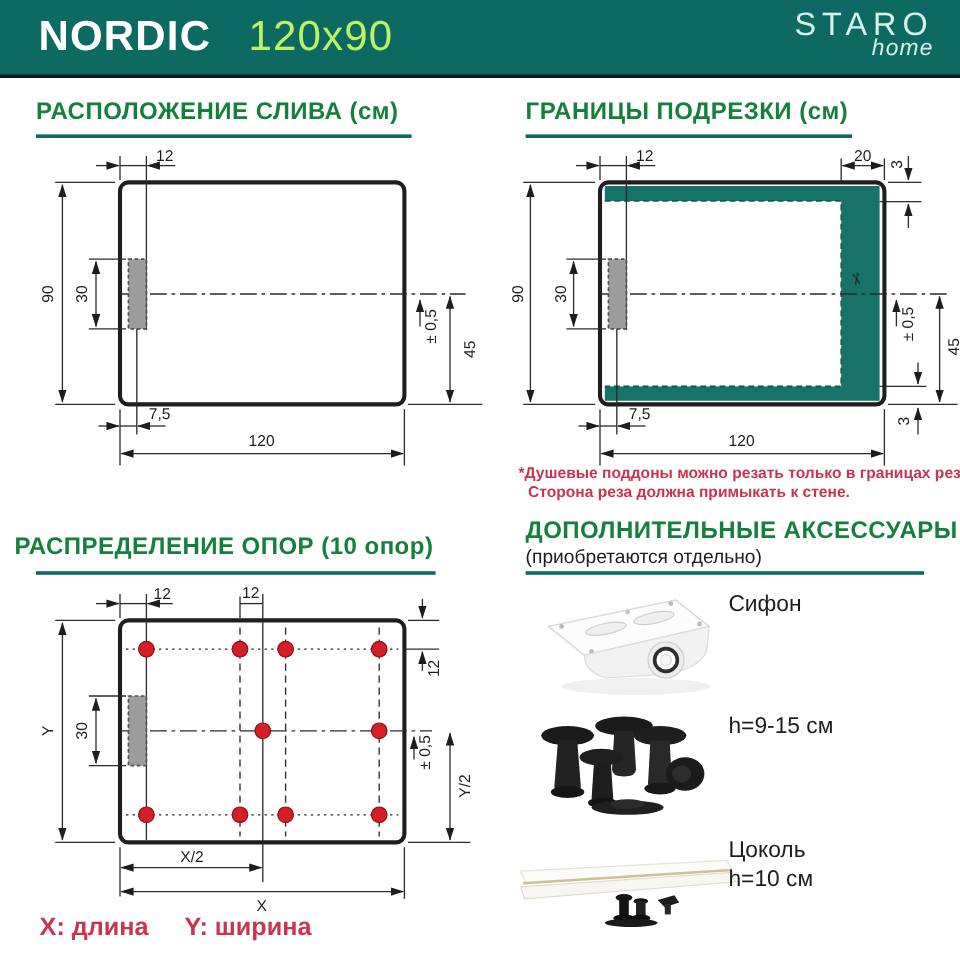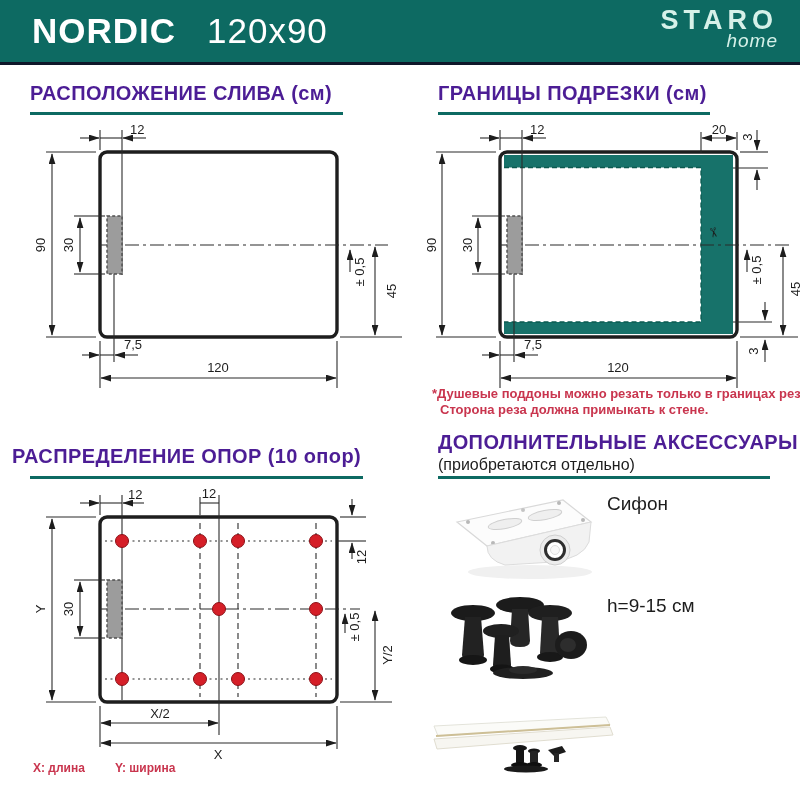--- a/index.html
+++ b/index.html
@@ -2,44 +2,44 @@
 <html><head>
 <meta charset="utf-8">
 <style>
   html,body{margin:0;padding:0;background:#fff;}
   #page{position:relative;width:800px;height:800px;background:#ffffff;overflow:hidden;
         font-family:"Liberation Sans",sans-serif;}
   
   #hdr{position:absolute;left:0;top:0;width:800px;height:62px;background:#0d6a62;
        border-bottom:3px solid #0f172a;}
   .model{position:absolute;left:32px;top:11px;font-size:35px;font-weight:800;color:#fff;letter-spacing:1px;}
-  .msize{position:absolute;left:207px;top:11px;font-size:35px;font-weight:400;color:#ffffff;letter-spacing:1px;}
+  .msize{position:absolute;left:207px;top:11px;font-size:35px;font-weight:400;color:#bef264;letter-spacing:1px;}
   .logo{position:absolute;right:22px;top:6px;text-align:right;color:#d6f1e9;}
-  .logo-main{font-size:27px;font-weight:700;letter-spacing:5px;line-height:28px;}
+  .logo-main{font-size:27px;font-weight:400;letter-spacing:5px;line-height:28px;}
   .logo-sub{font-size:19px;font-style:italic;font-weight:400;line-height:18px;margin-top:-2px;letter-spacing:1px;}
   
-  .stitle{position:absolute;font-size:20px;font-weight:700;color:#4c1d95;letter-spacing:.4px;white-space:nowrap;}
+  .stitle{position:absolute;font-size:20px;font-weight:700;color:#15803d;letter-spacing:.4px;white-space:nowrap;}
   .ssub{position:absolute;font-size:16px;font-weight:400;color:#1d1d1d;white-space:nowrap;}
   .rule{position:absolute;height:3px;background:#0d6a62;}
   
   svg{position:absolute;overflow:visible;}
   svg text{font-family:"Liberation Sans",sans-serif;font-size:13px;fill:#1d1d1d;}
   .thin line{stroke:#2b2b2b;stroke-width:1.1;}
   .tray{fill:#ffffff;stroke:#1e1e1e;stroke-width:3.4;}
   .trayo{fill:none;stroke:#1e1e1e;stroke-width:3.4;}
   .drain{fill:#9c9c9c;stroke:#4f4f4f;stroke-width:1.4;stroke-dasharray:3 2.2;}
   .dashdot{stroke-dasharray:14 4 3 4;}
   .dotted{stroke-dasharray:2 3.5;}
   .dashv{stroke-dasharray:6 4;}
   .band{fill:#17726a;}
   .cutline{fill:none;stroke:#0c5a50;stroke-width:1.3;stroke-dasharray:5 3;}
   .dot{fill:#d51f28;stroke:#8c1117;stroke-width:1;}
   
   .note{position:absolute;color:#c9354e;font-size:13px;font-weight:700;line-height:16px;white-space:nowrap;}
-  .legend{position:absolute;color:#c9354e;font-size:12px;font-weight:700;}
+  .legend{position:absolute;color:#c9354e;font-size:21px;font-weight:700;}
   .legend span{margin-right:30px;}
   
   .acc-label{position:absolute;font-size:19px;color:#1d1d1d;line-height:24px;white-space:nowrap;}
 </style>
 </head>
 <body>
 
 <div id="page">
 
   <div id="hdr">
@@ -276,14 +276,18 @@
       <rect x="86" y="52" width="8" height="16" rx="2"></rect>
       <ellipse cx="90" cy="69" rx="9" ry="3" fill="#0f0f0f"></ellipse>
       <ellipse cx="104" cy="55" rx="6" ry="2.5"></ellipse>
       <rect x="100" y="55" width="8" height="13" rx="2" fill="#222222"></rect>
       <ellipse cx="104" cy="69" rx="8" ry="3" fill="#0f0f0f"></ellipse>
       <path d="M118,54 L132,50 L136,56 L124,60 Z" fill="#1c1c1c"></path>
       <rect x="124" y="57" width="5" height="9" fill="#262626"></rect>
       <ellipse cx="96" cy="73" rx="22" ry="3.5" fill="#1a1a1a"></ellipse>
     </g>
   </svg>
+  <div class="acc-label" style="left:607px;top:697px">
+    <div>Цоколь</div>
+    <div>h=10 см</div>
+  </div>
 
 </div>
 
 </body></html>

